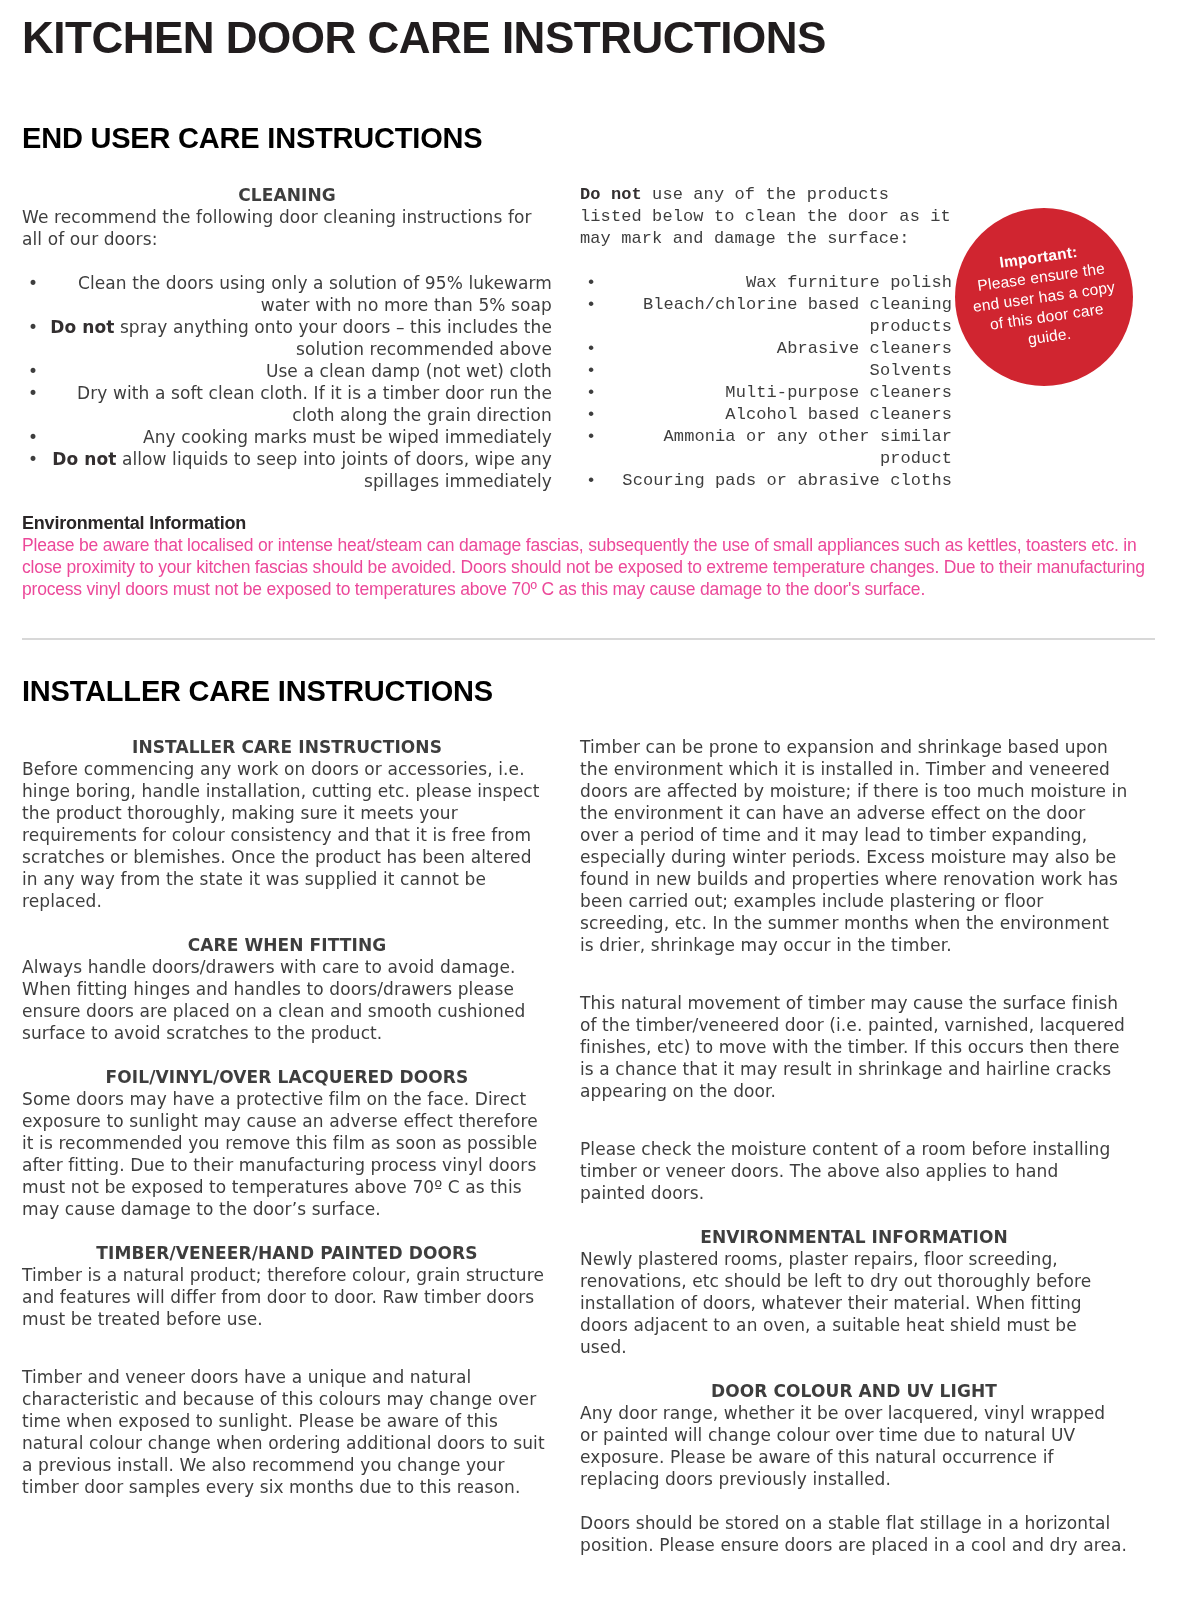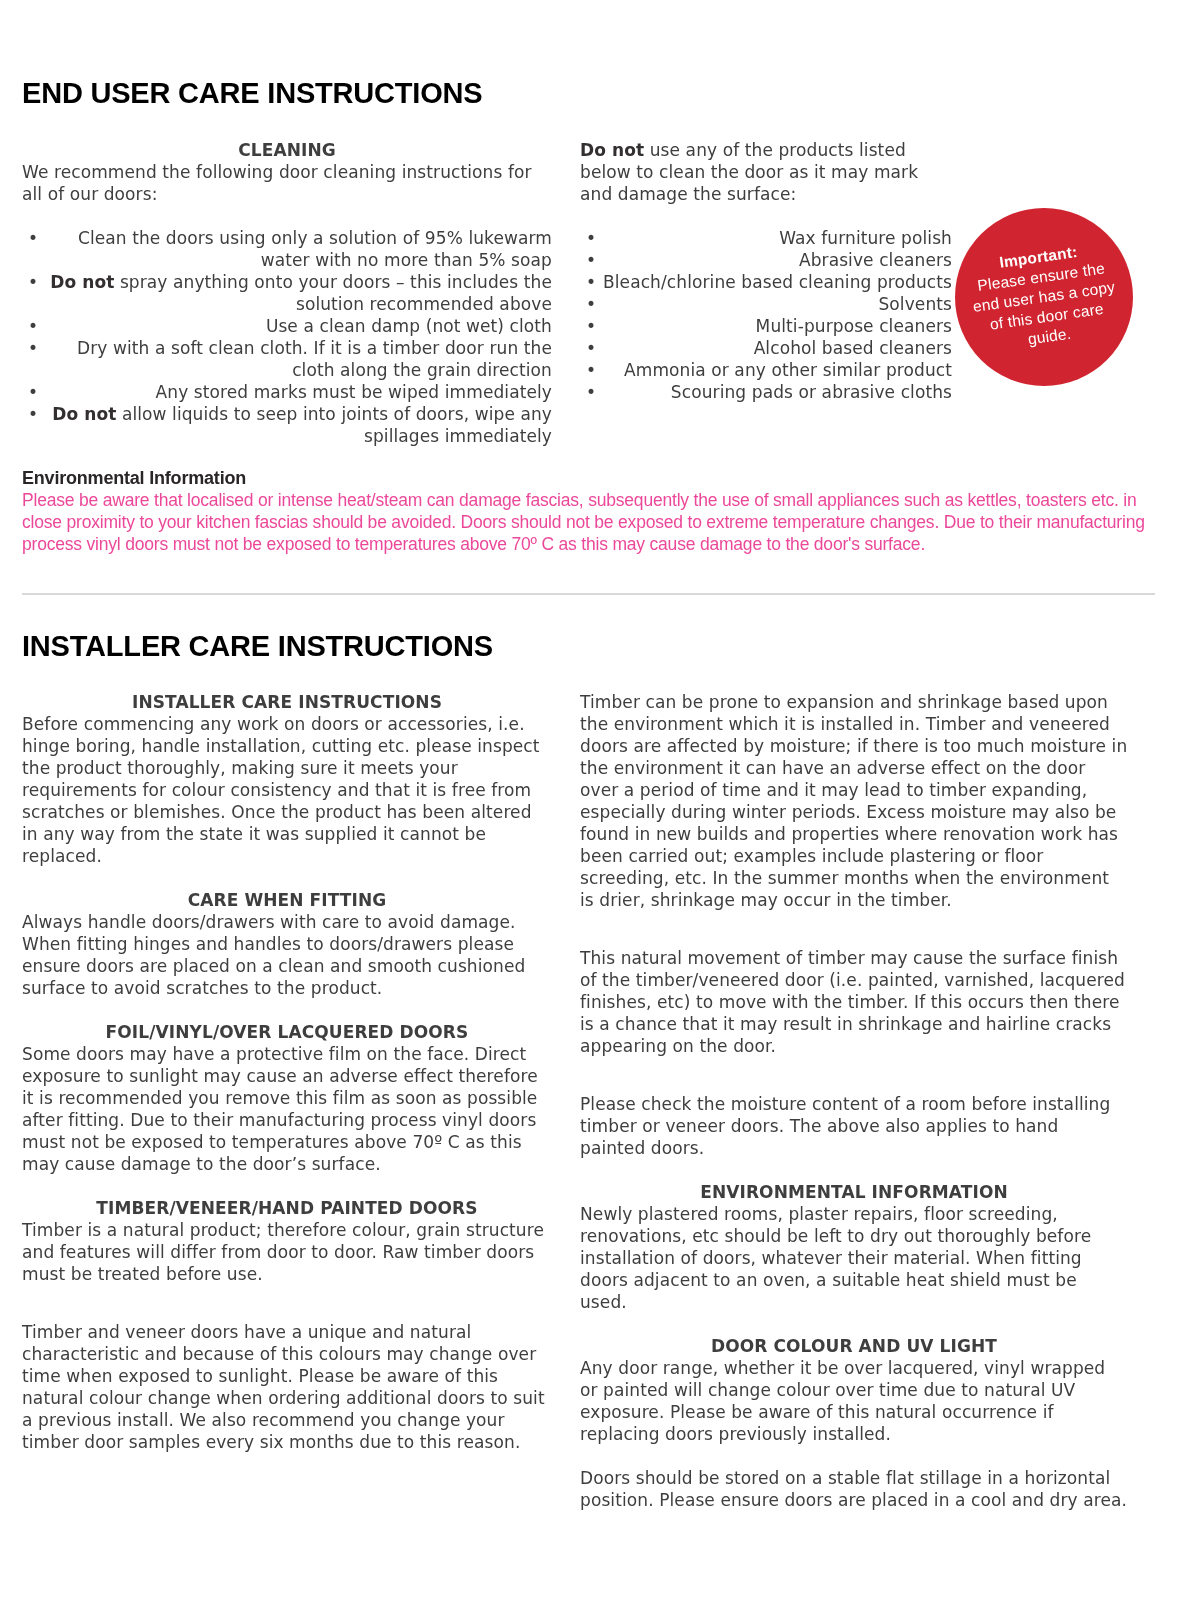--- a/index.html
+++ b/index.html
@@ -50,21 +50,21 @@
     font-size:17px;
     line-height:22px;
     letter-spacing:0.2px;
     color:#332f30;
     text-align:center;
   }
   .b{font-weight:700;color:#332f30;}
 
   .cols{display:flex;margin-top:30px;}
   .cols.enduser-cols .col-left{width:530px;flex:none;}
-  .cols.enduser-cols .col-right{width:372px;flex:none;margin-left:28px;}
+  .cols.enduser-cols .col-right{width:372px;flex:none;margin-left:28px;font-family:Liberation Mono, monospace;}
   .cols.installer-cols{margin-top:28px;}
   .cols.installer-cols .col-left{width:530px;flex:none;}
   .cols.installer-cols .col-right{width:548px;flex:none;margin-left:28px;}
 
   ul.bullets{margin:22px 0 0 0;padding:0;list-style:none;text-align:right;}
   ul.bullets li{position:relative;padding-left:23px;font-size:17px;line-height:22px;letter-spacing:0.1px;}
   ul.bullets li::before{content:"•";position:absolute;left:6px;top:0;color:#3e3e3e;}
 
   .sec{margin-top:22px;}
   .sec:first-child{margin-top:0;}
@@ -119,43 +119,44 @@
     background:#d8d8d8;
     margin-top:38px;
     width:100%;
   }
 </style>
 </head>
 <body>
 
 <div class="page">
 
+  <h1 class="doc-title">KITCHEN DOOR CARE INSTRUCTIONS</h1>
 
   <h2 class="section-title end-user">END USER CARE INSTRUCTIONS</h2>
 
   <div class="cols enduser-cols body-text">
     <div class="col-left">
       <p class="col-heading">CLEANING</p>
       <p>We recommend the following door cleaning instructions for all of our doors:</p>
       <ul class="bullets">
         <li><span class="b"></span><span>Clean the doors using only a solution of 95% lukewarm water with no more than 5% soap</span></li>
         <li><span class="b">Do not</span><span> spray anything onto your doors – this includes the solution recommended above</span></li>
         <li><span class="b"></span><span>Use a clean damp (not wet) cloth</span></li>
         <li><span class="b"></span><span>Dry with a soft clean cloth. If it is a timber door run the cloth along the grain direction</span></li>
-        <li><span class="b"></span><span>Any stored marks must be wiped immediately</span></li>
+        <li><span class="b"></span><span>Any cooking marks must be wiped immediately</span></li>
         <li><span class="b">Do not</span><span> allow liquids to seep into joints of doors, wipe any spillages immediately</span></li>
       </ul>
     </div>
 
     <div class="col-right">
       <p><span class="b">Do not</span><span> use any of the products listed below to clean the door as it may mark and damage the surface:</span></p>
       <ul class="bullets">
         <li>Wax furniture polish</li>
+        <li>Bleach/chlorine based cleaning products</li>
         <li>Abrasive cleaners</li>
-        <li>Bleach/chlorine based cleaning products</li>
         <li>Solvents</li>
         <li>Multi-purpose cleaners</li>
         <li>Alcohol based cleaners</li>
         <li>Ammonia or any other similar product</li>
         <li>Scouring pads or abrasive cloths</li>
       </ul>
     </div>
   </div>
 
   <div class="badge" style="background: rgb(208, 37, 48);">

